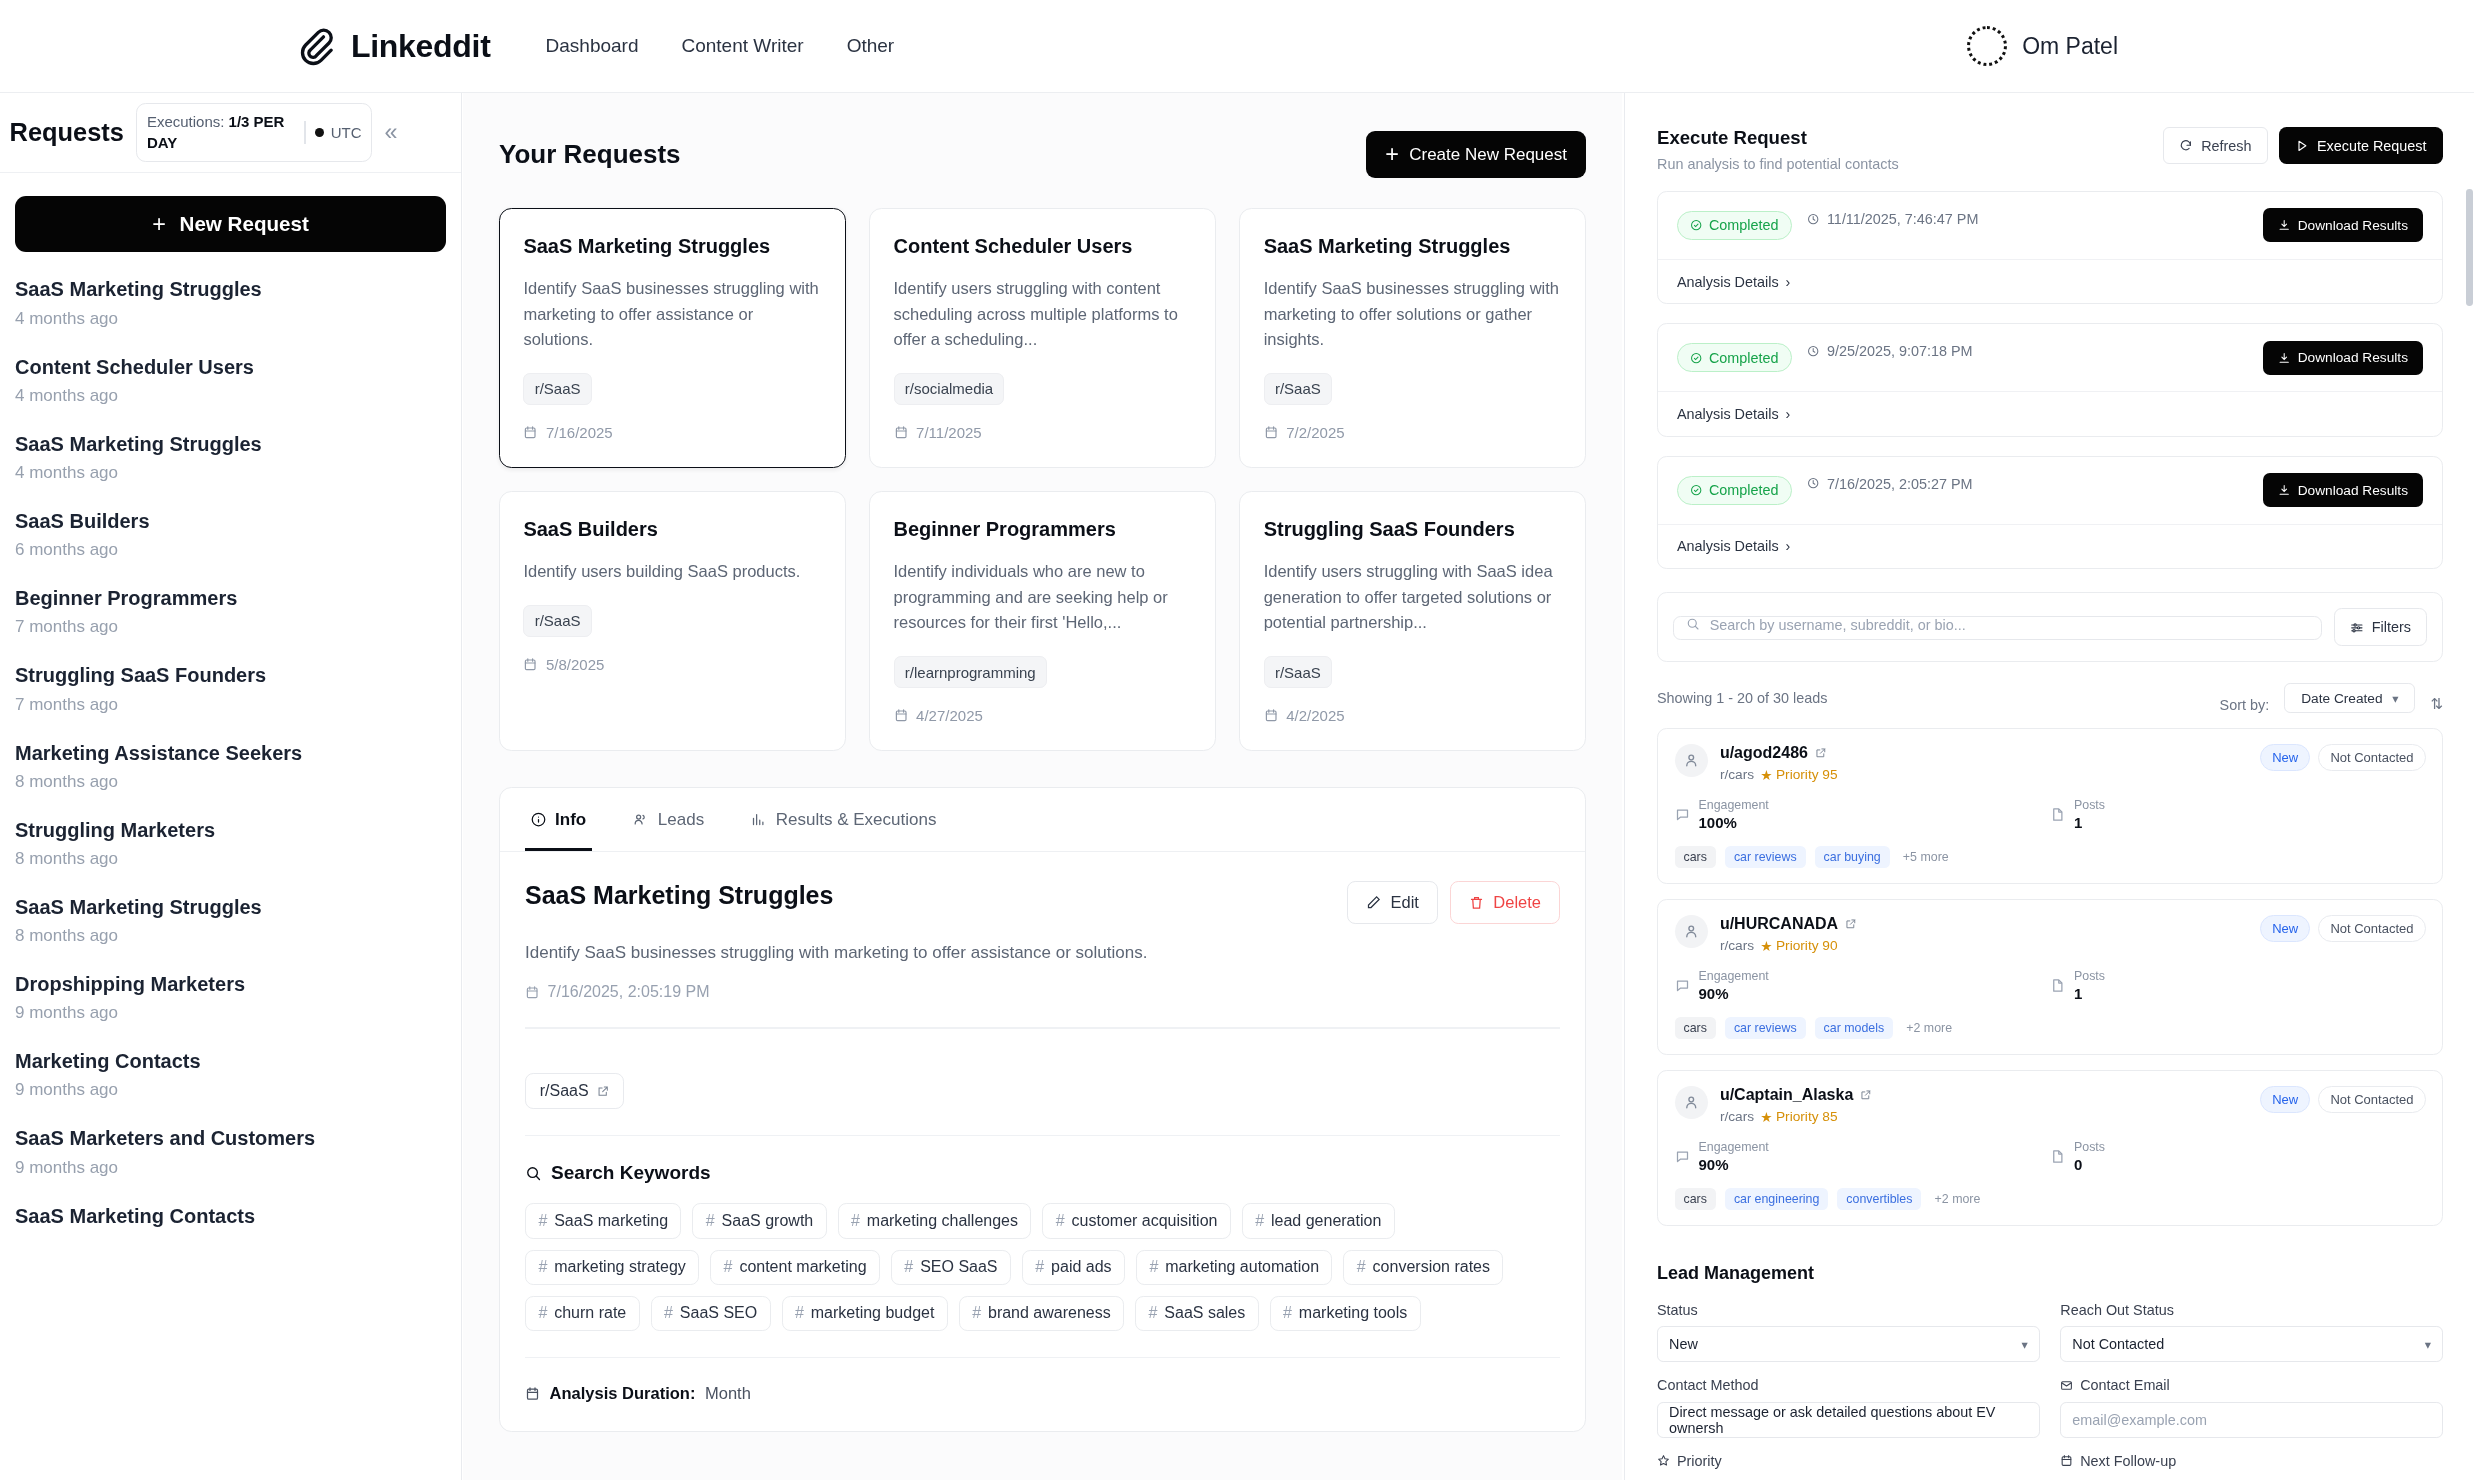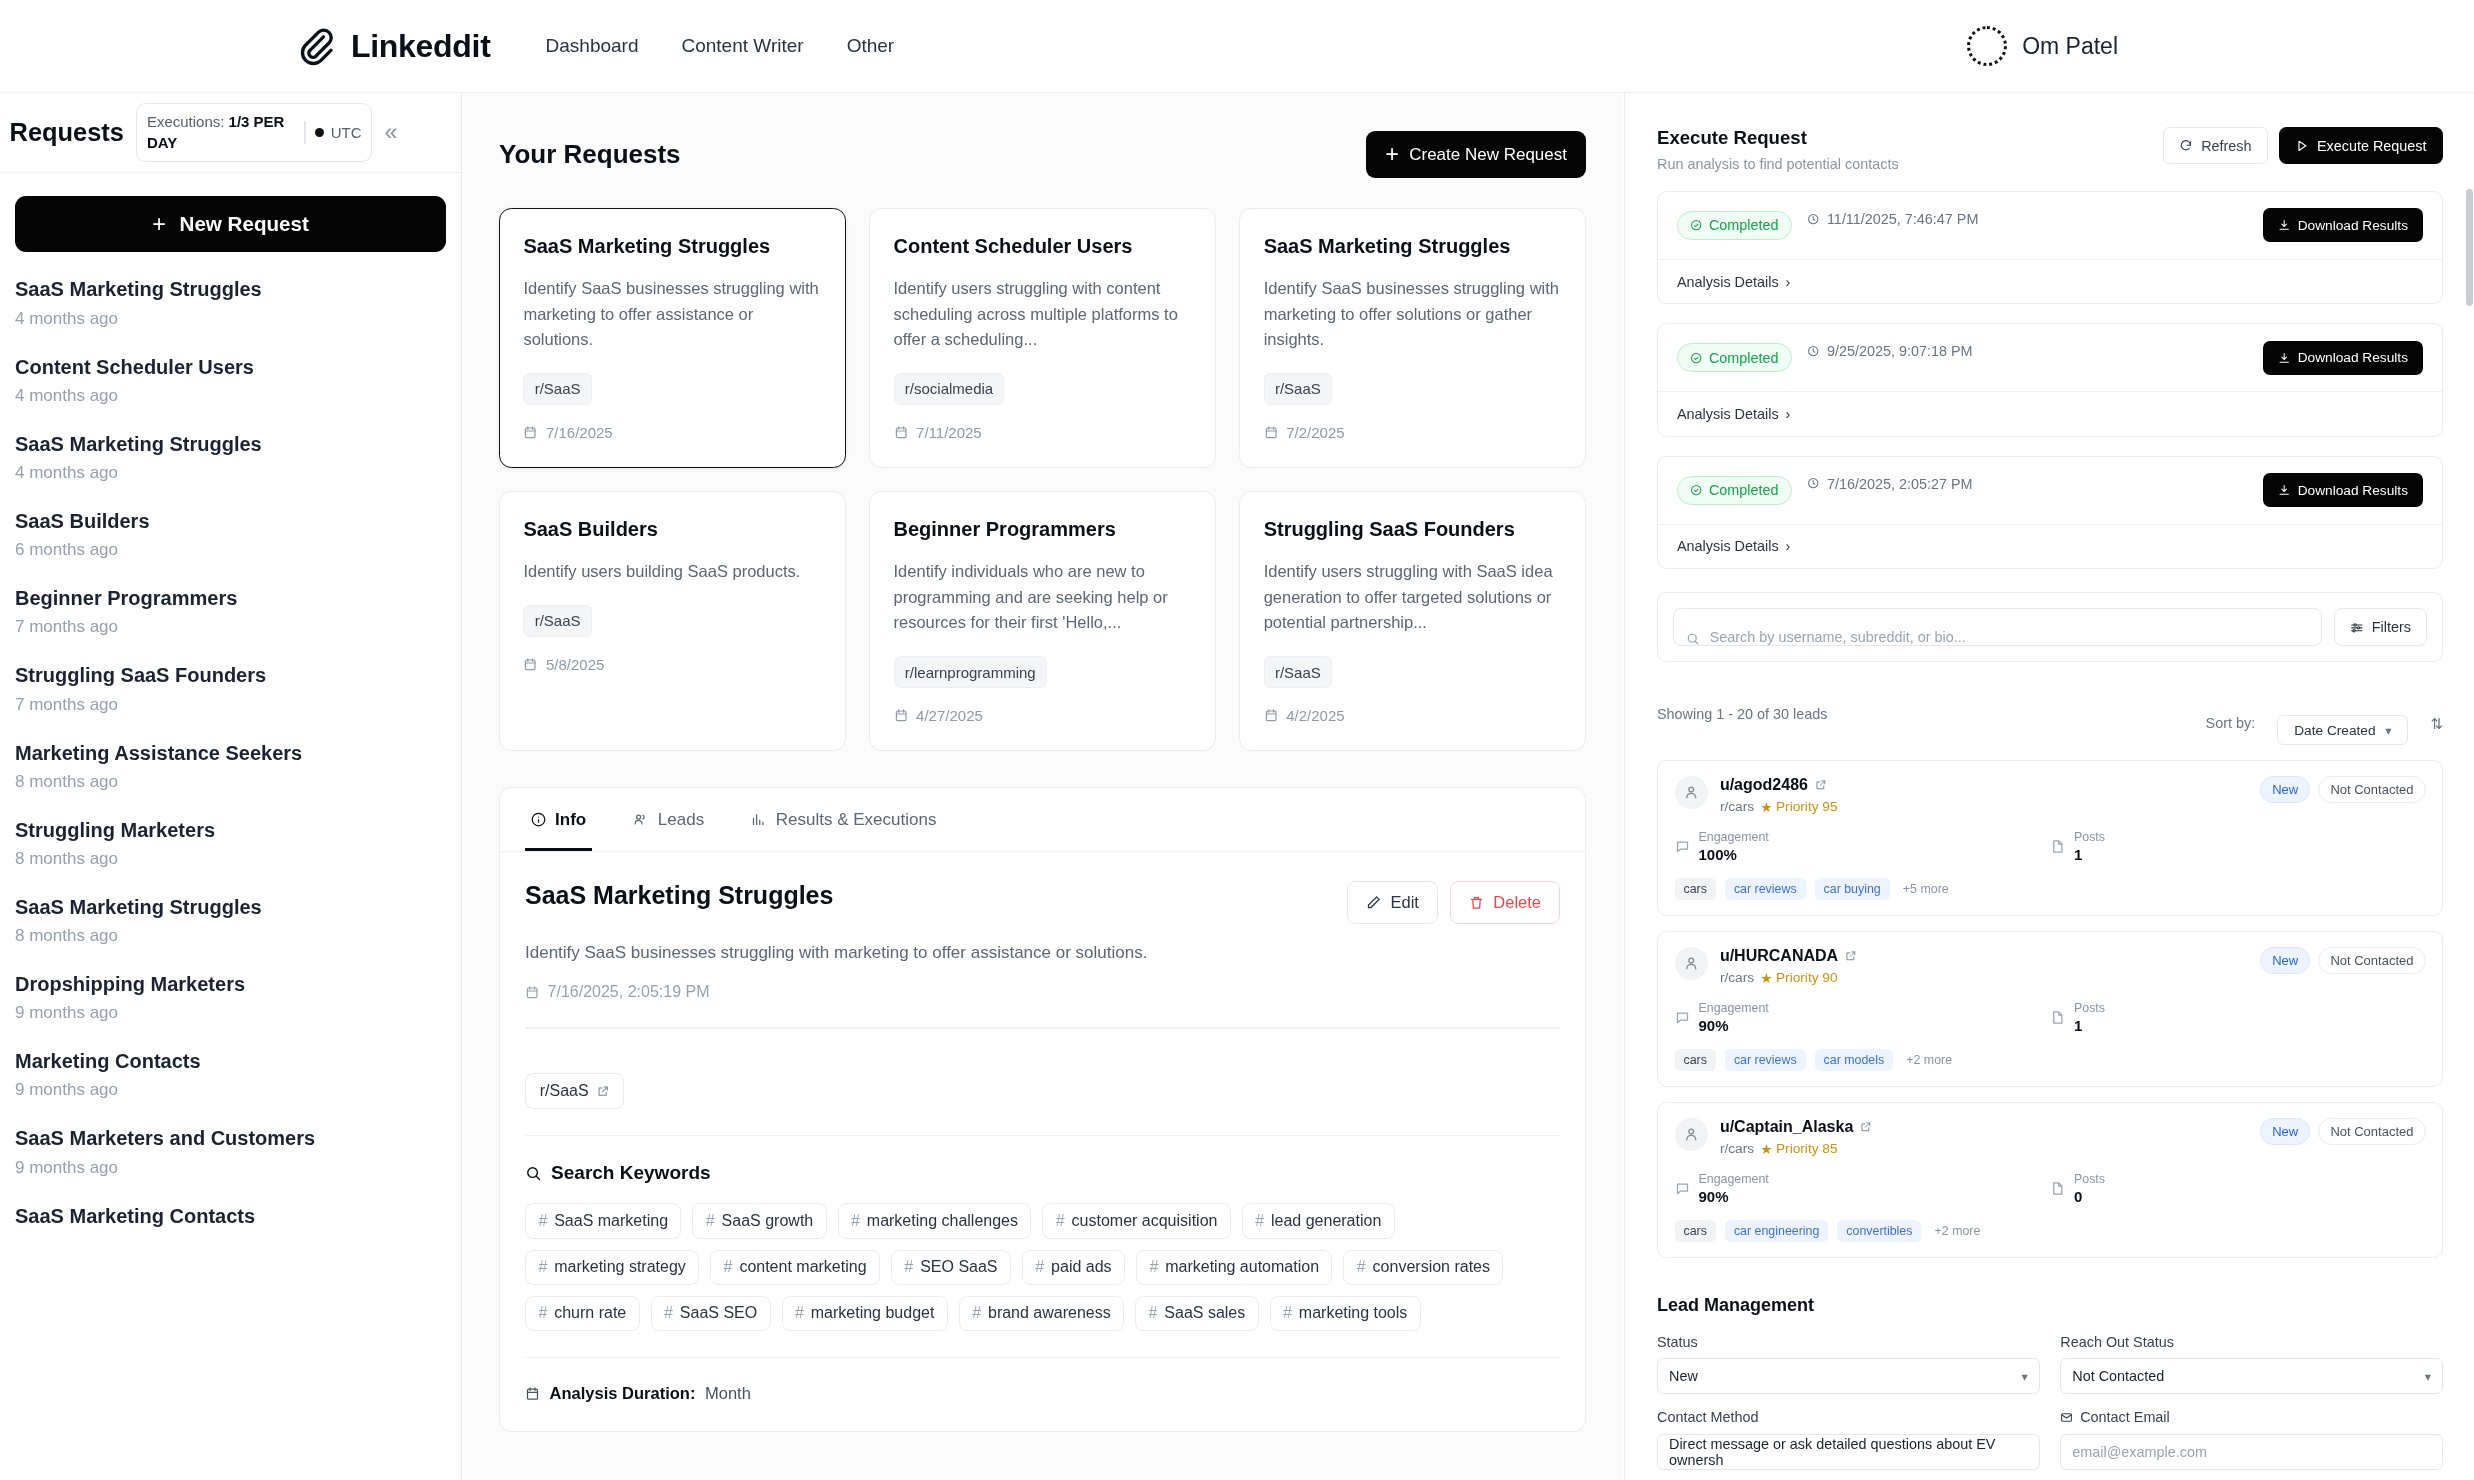--- a/index.html
+++ b/index.html
@@ -164,36 +164,36 @@
   .exec-time { display: flex; align-items: center; gap: 7.6px; font-size: 14.4px; color: #6b7484; }
   .dl-btn {
     background: #050505; color: #fff; border-radius: 6.9px; height: 34px; padding: 0 15px;
     display: flex; align-items: center; gap: 7.6px; font-size: 13.7px; cursor: pointer;
   }
   .exec-foot { border-top: 1.4px solid #f0f1f4; padding: 13.7px 19px; }
   .analysis-link { font-size: 14.4px; color: #2b3342; display: inline-flex; align-items: center; gap: 6.9px; cursor: pointer; }
 
   .search-card { border: 1.4px solid #eaecef; border-radius: 9.6px; padding: 15px; margin-top: 23.4px; display: flex; gap: 12.4px; }
   .search-box {
-    flex: 1; border: 1.4px solid #e6e8ec; border-radius: 7.6px; height: 38px;
-    display: flex; align-items: flex-end; gap: 9.6px; padding: 0 12.4px;
+    flex: 1; border: 1.4px solid #e6e8ec; border-radius: 7.6px; height: 24px;
+    display: flex; align-items: flex-start; gap: 9.6px; padding: 0 12.4px; margin-top: 8px;
   }
   .search-box input {
     border: 0; outline: 0; flex: 1; font-size: 14.4px; color: #2b3342;
     font-family: "Liberation Sans", sans-serif; background: transparent;
   }
   .search-box input::placeholder { color: #9aa3b2; }
   .filters-btn {
     border: 1.4px solid #e6e8ec; border-radius: 7.6px; height: 38px; padding: 0 15px;
     display: flex; align-items: center; gap: 8.2px; font-size: 14.4px; color: #2b3342; background:#fff; cursor:pointer;
   }
 
   .leads-meta { display: flex; align-items: center; justify-content: space-between; margin-top: 20.6px; }
   .showing { font-size: 14.4px; color: #6b7484; }
-  .sort-wrap { display: flex; align-items: flex-start; gap: 22px; margin-top: 32px; }
+  .sort-wrap { display: flex; align-items: flex-end; gap: 15px; }
   .sort-label { font-size: 14.4px; color: #6b7484; }
   .sort-select {
     border: 1.4px solid #e6e8ec; border-radius: 6.2px; height: 30px; padding: 0 16px;
     display: flex; align-items: center; gap: 9.6px; font-size: 13.7px; color: #2b3342; cursor:pointer; background:#fff;
   }
   .sort-icon { font-size: 15px; color: #6b7484; cursor: pointer; }
 
   .lead-card { border: 1.4px solid #eaecef; border-radius: 9.6px; padding: 15px 16.5px; margin-top: 15px; cursor: pointer; }
   .lead-top { display: flex; align-items: flex-start; justify-content: space-between; }
   .lead-id { display: flex; gap: 12.4px; align-items: flex-start; }

